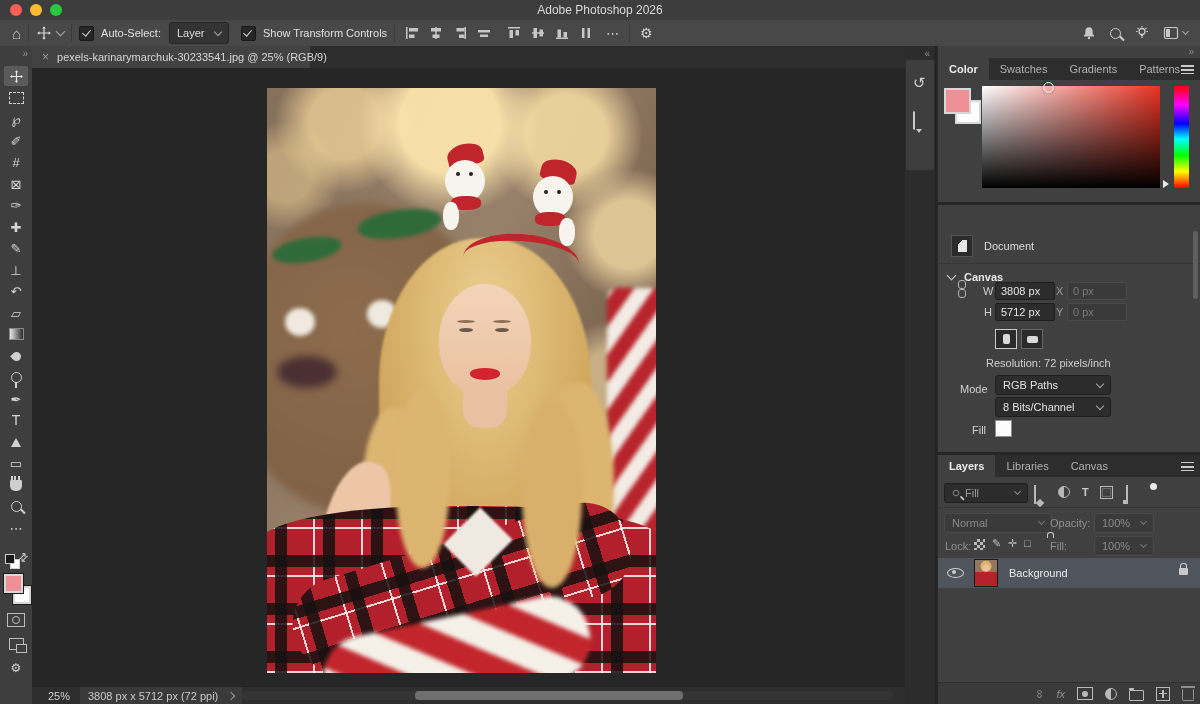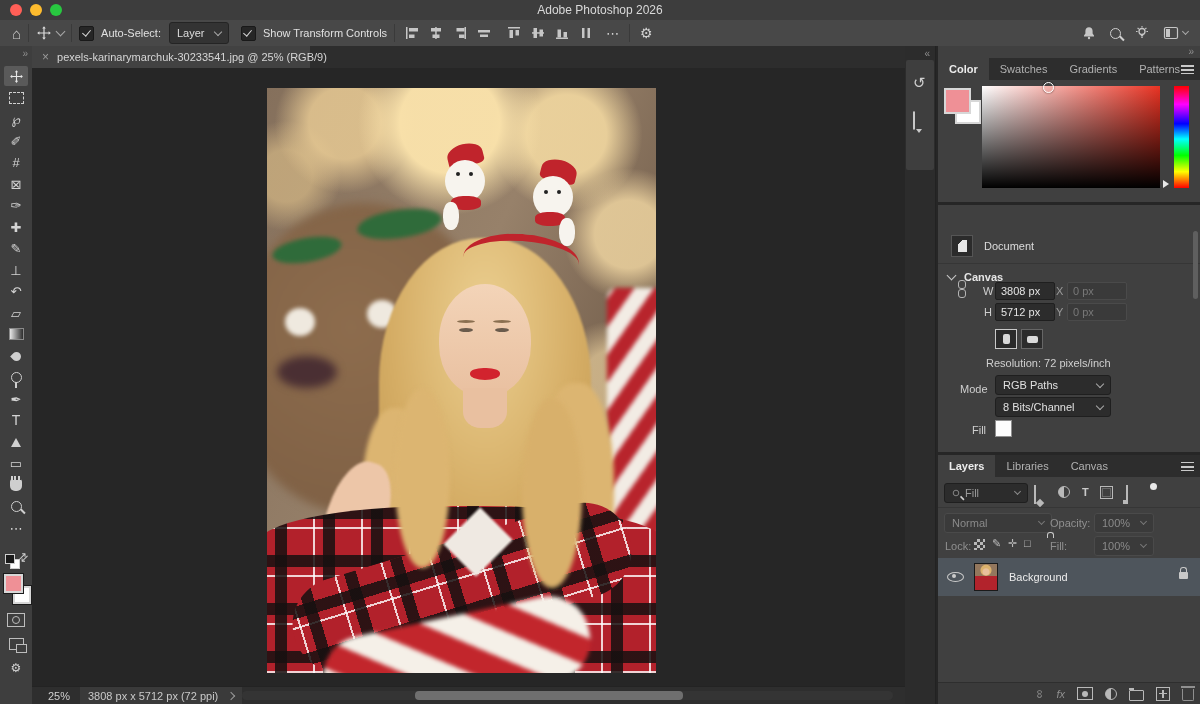--- a/index.html
+++ b/index.html
@@ -116,21 +116,21 @@
   .ic-mask{width:14px;height:11px;border:1px solid #b9b9b9;display:flex;align-items:center;justify-content:center}
   .ic-mask::after{content:"";width:6px;height:6px;border-radius:50%;background:#b9b9b9}
   .ic-folder{width:13px;height:9px;border:1px solid #b9b9b9;border-radius:1px;position:relative;margin-top:3px}
   .ic-folder::before{content:"";position:absolute;top:-3px;left:-1px;width:5px;height:2px;background:#b9b9b9}
   .ic-plus{width:12px;height:12px;border:1px solid #b9b9b9;position:relative}
   .ic-plus::before{content:"";position:absolute;left:2px;top:5px;width:8px;height:1.6px;background:#b9b9b9}
   .ic-plus::after{content:"";position:absolute;left:5.2px;top:2px;width:1.6px;height:8px;background:#b9b9b9}
   .ic-trash{width:10px;height:11px;border:1px solid #8f8f8f;border-top:none;border-radius:0 0 2px 2px;position:relative;margin-top:3px}
   .ic-trash::before{content:"";position:absolute;top:-3px;left:-2.5px;width:14px;height:1.6px;background:#8f8f8f}
   .ic-inf{color:#8f8f8f;display:inline-block;transform:rotate(90deg);font-size:12px}
-  .layerrow{position:absolute;left:0;width:262px;height:38px;background:#4e555c;display:flex;align-items:center}
+  .layerrow{position:absolute;left:0;width:262px;height:30px;background:#4e555c;display:flex;align-items:center}
   .mini-photo{background:
       radial-gradient(circle at 50% 30%,#e9c19c 0 3px,rgba(0,0,0,0) 4px),
       radial-gradient(circle at 50% 24%,#dcb26c 0 5px,rgba(0,0,0,0) 6px),
       linear-gradient(180deg,#93775d 0 45%,#b2232c 45% 100%)}
 
   
   .satbox{background:linear-gradient(to bottom,rgba(0,0,0,0) 0%,#000 100%),
           linear-gradient(to right,#ffffff 0%,#e93323 100%)}
   .huebar{background:linear-gradient(to bottom,#f00,#f0f 18%,#00f 37%,#0ff 52%,#0f0 68%,#ff0 84%,#f00)}
   .ring{width:9px;height:9px;border:1.6px solid #fff;border-radius:50%;box-shadow:0 0 2px rgba(0,0,0,.6)}

